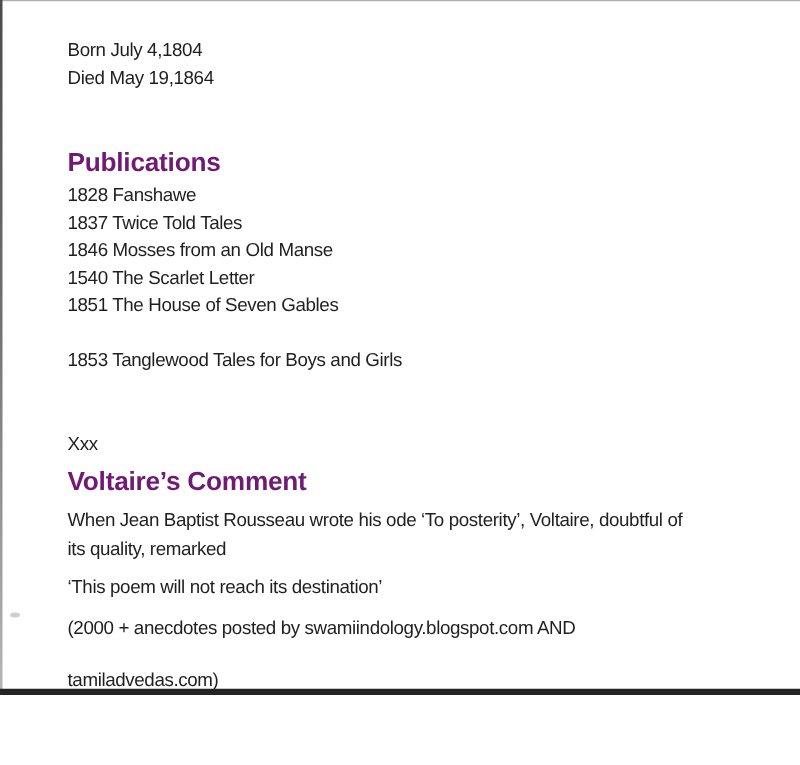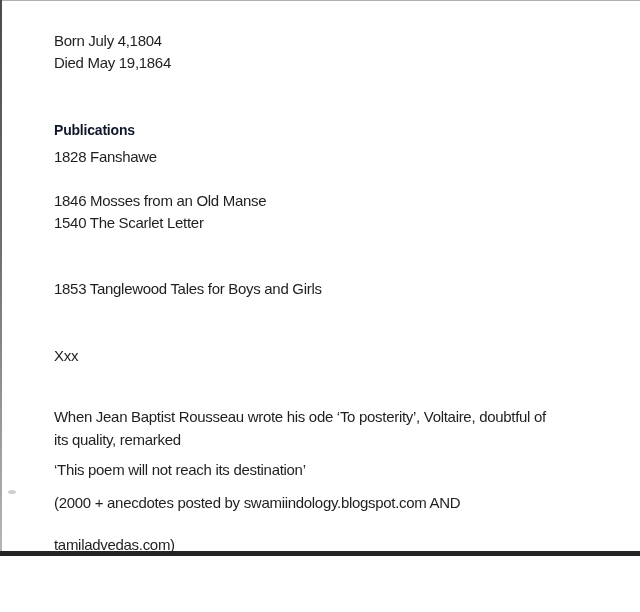--- a/index.html
+++ b/index.html
@@ -20,23 +20,23 @@
     position: absolute;
     left: 54px;
     font-size: 15px;
     line-height: 17px;
     letter-spacing: -0.3px;
     white-space: nowrap;
     color: #1f1f1f;
   }
   .bold {
     font-weight: 700;
-    font-size: 14px;
+    font-size: 21px;
     letter-spacing: -0.2px;
-    color: #0f172a;
+    color: #701a75;
   }
   
   .edge-top {
     position: absolute;
     top: 0; left: 0;
     width: 640px; height: 1px;
     background: #b0b0b0;
   }
   .edge-left {
     position: absolute;
@@ -67,26 +67,29 @@
   <div class="edge-left"></div>
   <div class="edge-bottom"></div>
   <div class="smudge"></div>
 
   <div class="line" style="top:32px">Born July 4,1804</div>
   <div class="line" style="top:54px">Died May 19,1864</div>
 
   <div class="line bold" style="top:122px">Publications</div>
 
   <div class="line" style="top:148px">1828 Fanshawe</div>
+  <div class="line" style="top:170px">1837 Twice Told Tales</div>
   <div class="line" style="top:192px">1846 Mosses from an Old Manse</div>
   <div class="line" style="top:214px">1540 The Scarlet Letter</div>
+  <div class="line" style="top:236px">1851 The House of Seven Gables</div>
   <div class="line" style="top:280px">1853 Tanglewood Tales for Boys and Girls</div>
 
   <div class="line" style="top:347px">Xxx</div>
 
+  <div class="line bold" style="top:377px">Voltaire’s Comment</div>
 
   <div class="line" style="top:408px">When Jean Baptist Rousseau wrote his ode ‘To posterity’, Voltaire, doubtful of</div>
   <div class="line" style="top:431px">its quality, remarked</div>
 
   <div class="line" style="top:461px">‘This poem will not reach its destination’</div>
 
   <div class="line" style="top:494px">(2000 + anecdotes posted by swamiindology.blogspot.com AND</div>
   <div class="line" style="top:536px">tamiladvedas.com)</div>
 
   <div class="line" style="top:571px">--subham--</div>

